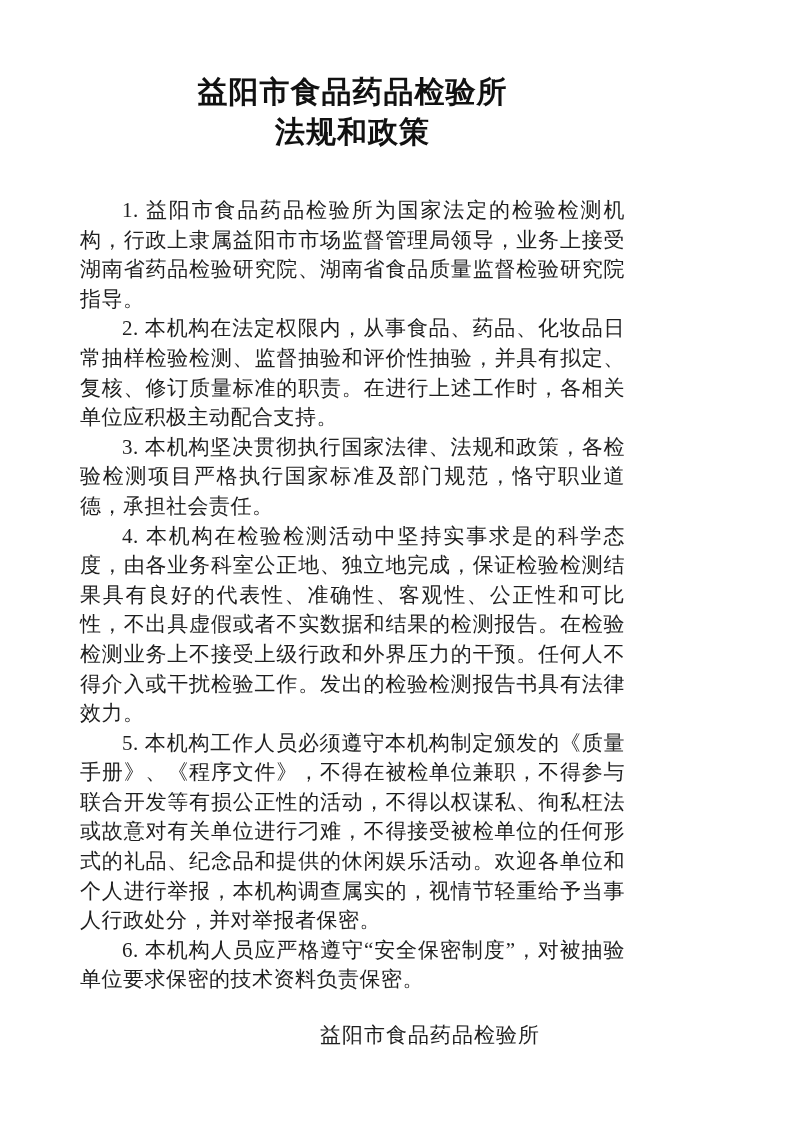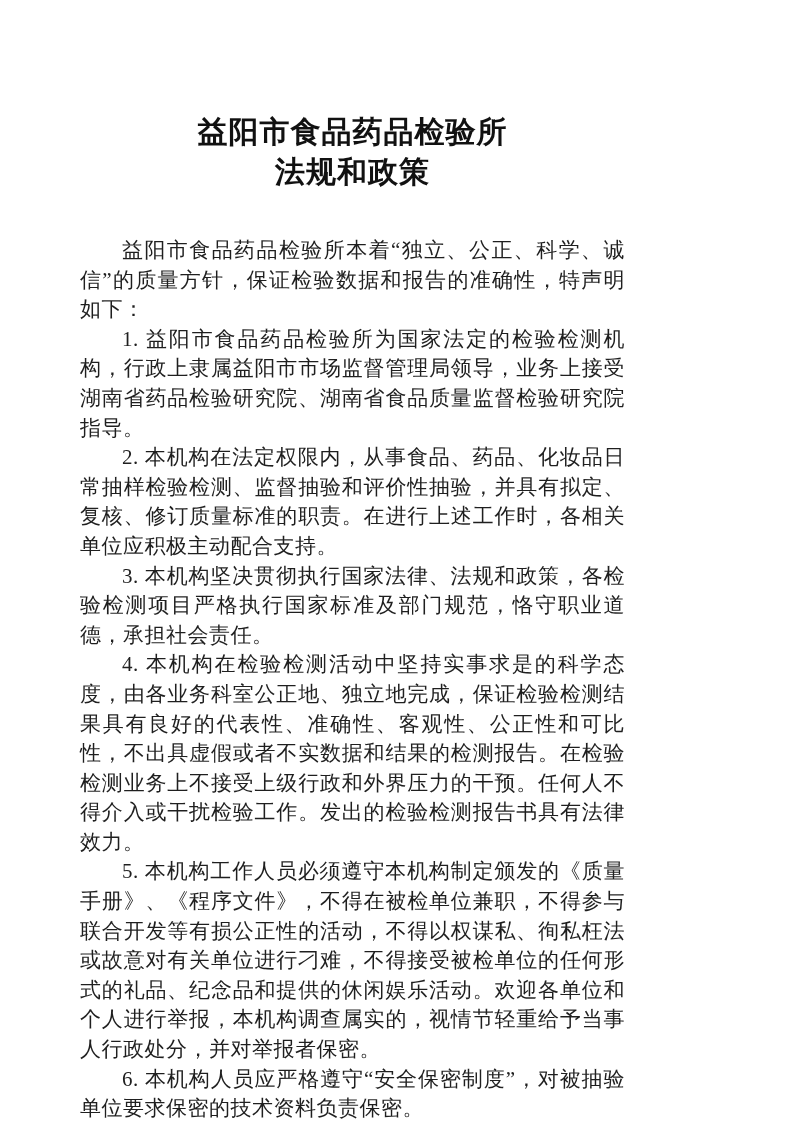--- a/index.html
+++ b/index.html
@@ -6,21 +6,21 @@
     margin: 0;
     padding: 0;
     background: #ffffff;
   }
   .page {
     position: relative;
     width: 706px;
     height: 1122px;
     background: #ffffff;
     box-sizing: border-box;
-    padding: 112px 81px 0 80px;
+    padding: 72px 81px 0 80px;
     overflow: hidden;
     color: #1f1f1f;
     font-family: "Liberation Serif", "DejaVu Serif", serif;
   }
   .doc-title {
     font-family: "DejaVu Sans", "Liberation Sans", sans-serif;
     font-weight: bold;
     font-size: 30px;
     line-height: 40px;
     text-align: center;
@@ -52,21 +52,20 @@
 <body>
 
 <div class="page">
 
   <div class="doc-title">
     <div>益阳市食品药品检验所</div>
     <div>法规和政策</div>
   </div>
 
   <div class="doc-body">
-    <p>益阳市食品药品检验所本着“独立、公正、科学、诚信”的质量方针，保证检验数据和报告的准确性，特声明如下：</p>
     <p>1. 益阳市食品药品检验所为国家法定的检验检测机构，行政上隶属益阳市市场监督管理局领导，业务上接受湖南省药品检验研究院、湖南省食品质量监督检验研究院指导。</p>
     <p>2. 本机构在法定权限内，从事食品、药品、化妆品日常抽样检验检测、监督抽验和评价性抽验，并具有拟定、复核、修订质量标准的职责。在进行上述工作时，各相关单位应积极主动配合支持。</p>
     <p>3. 本机构坚决贯彻执行国家法律、法规和政策，各检验检测项目严格执行国家标准及部门规范，恪守职业道德，承担社会责任。</p>
     <p>4. 本机构在检验检测活动中坚持实事求是的科学态度，由各业务科室公正地、独立地完成，保证检验检测结果具有良好的代表性、准确性、客观性、公正性和可比性，不出具虚假或者不实数据和结果的检测报告。在检验检测业务上不接受上级行政和外界压力的干预。任何人不得介入或干扰检验工作。发出的检验检测报告书具有法律效力。</p>
     <p>5. 本机构工作人员必须遵守本机构制定颁发的《质量手册》、《程序文件》，不得在被检单位兼职，不得参与联合开发等有损公正性的活动，不得以权谋私、徇私枉法或故意对有关单位进行刁难，不得接受被检单位的任何形式的礼品、纪念品和提供的休闲娱乐活动。欢迎各单位和个人进行举报，本机构调查属实的，视情节轻重给予当事人行政处分，并对举报者保密。</p>
     <p>6. 本机构人员应严格遵守“安全保密制度”，对被抽验单位要求保密的技术资料负责保密。</p>
   </div>
 
   <div class="doc-signature">益阳市食品药品检验所</div>
 

